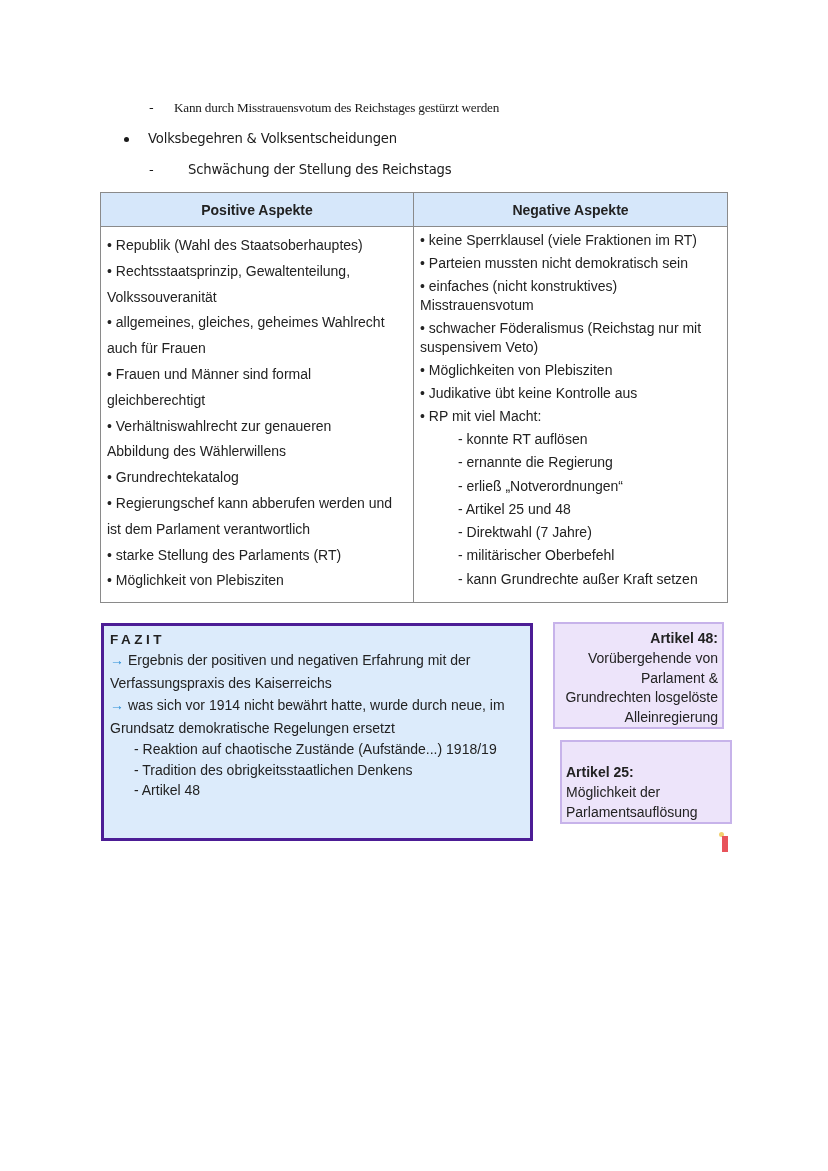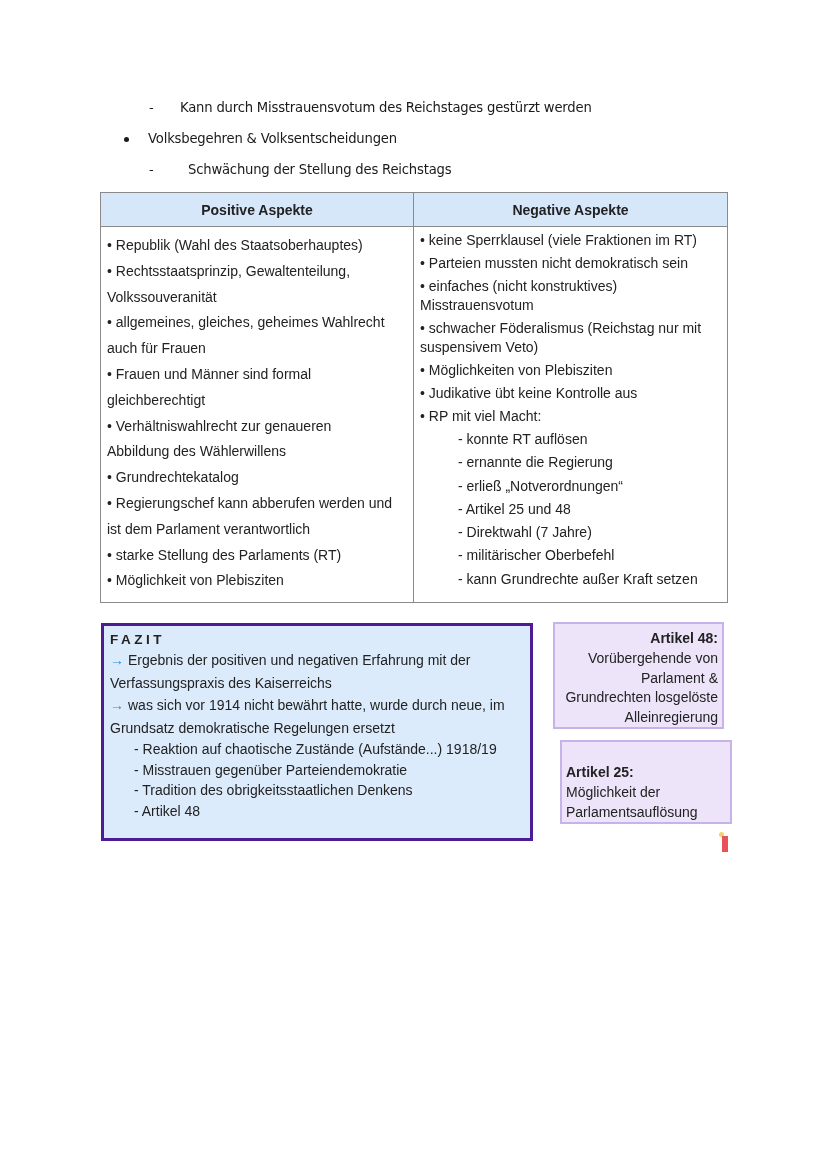--- a/index.html
+++ b/index.html
@@ -31,21 +31,21 @@
   .artikel .head { font-weight: bold; }
 
   .mark { position: absolute; left: 722px; top: 836px; width: 6px; height: 16px; background: #e8535b; }
   .mark2 { position: absolute; left: 719px; top: 832px; width: 5px; height: 5px; background: #f2d070; border-radius: 50%; }
 </style>
 </head>
 <body>
 
 <div>
   <span class="dash" style="left:149px; top:100px;">-</span>
-  <span class="line" style="left:180px; top:100px;">Kann durch Misstrauensvotum des Reichstages gestürzt werden</span>
+  <span class="line" style="left:174px; top:100px;font-family:Liberation Serif, serif;">Kann durch Misstrauensvotum des Reichstages gestürzt werden</span>
 
   <span class="bullet-dot" style="left:124px; top:137px;"></span>
   <span class="line" style="left:148px; top:131px;">Volksbegehren &amp; Volksentscheidungen</span>
 
   <span class="dash" style="left:149px; top:162px;">-</span>
   <span class="line" style="left:188px; top:162px;">Schwächung der Stellung des Reichstags</span>
 </div>
 
 <table class="aspects">
   <thead>
@@ -98,21 +98,20 @@
 
 <div class="fazit">
   <div class="title">FAZIT</div>
   <div class="row">
     <span class="arrow">→</span><span>Ergebnis der positiven und negativen Erfahrung mit der Verfassungspraxis des Kaiserreichs</span>
   </div>
   <div class="row">
     <span class="arrow">→</span><span>was sich vor 1914 nicht bewährt hatte, wurde durch neue, im Grundsatz demokratische Regelungen ersetzt</span>
   </div>
   <div class="sub">- Reaktion auf chaotische Zustände (Aufstände...) 1918/19</div>
-  <div class="sub">- Misstrauen gegenüber Parteiendemokratie</div>
   <div class="sub">- Tradition des obrigkeitsstaatlichen Denkens</div>
   <div class="sub">- Artikel 48</div>
 </div>
 
 <div class="artikel art48">
   <div class="head">Artikel 48:</div>
   <div>Vorübergehende von Parlament &amp; Grundrechten losgelöste Alleinregierung</div>
 </div>
 
 <div class="artikel art25">

